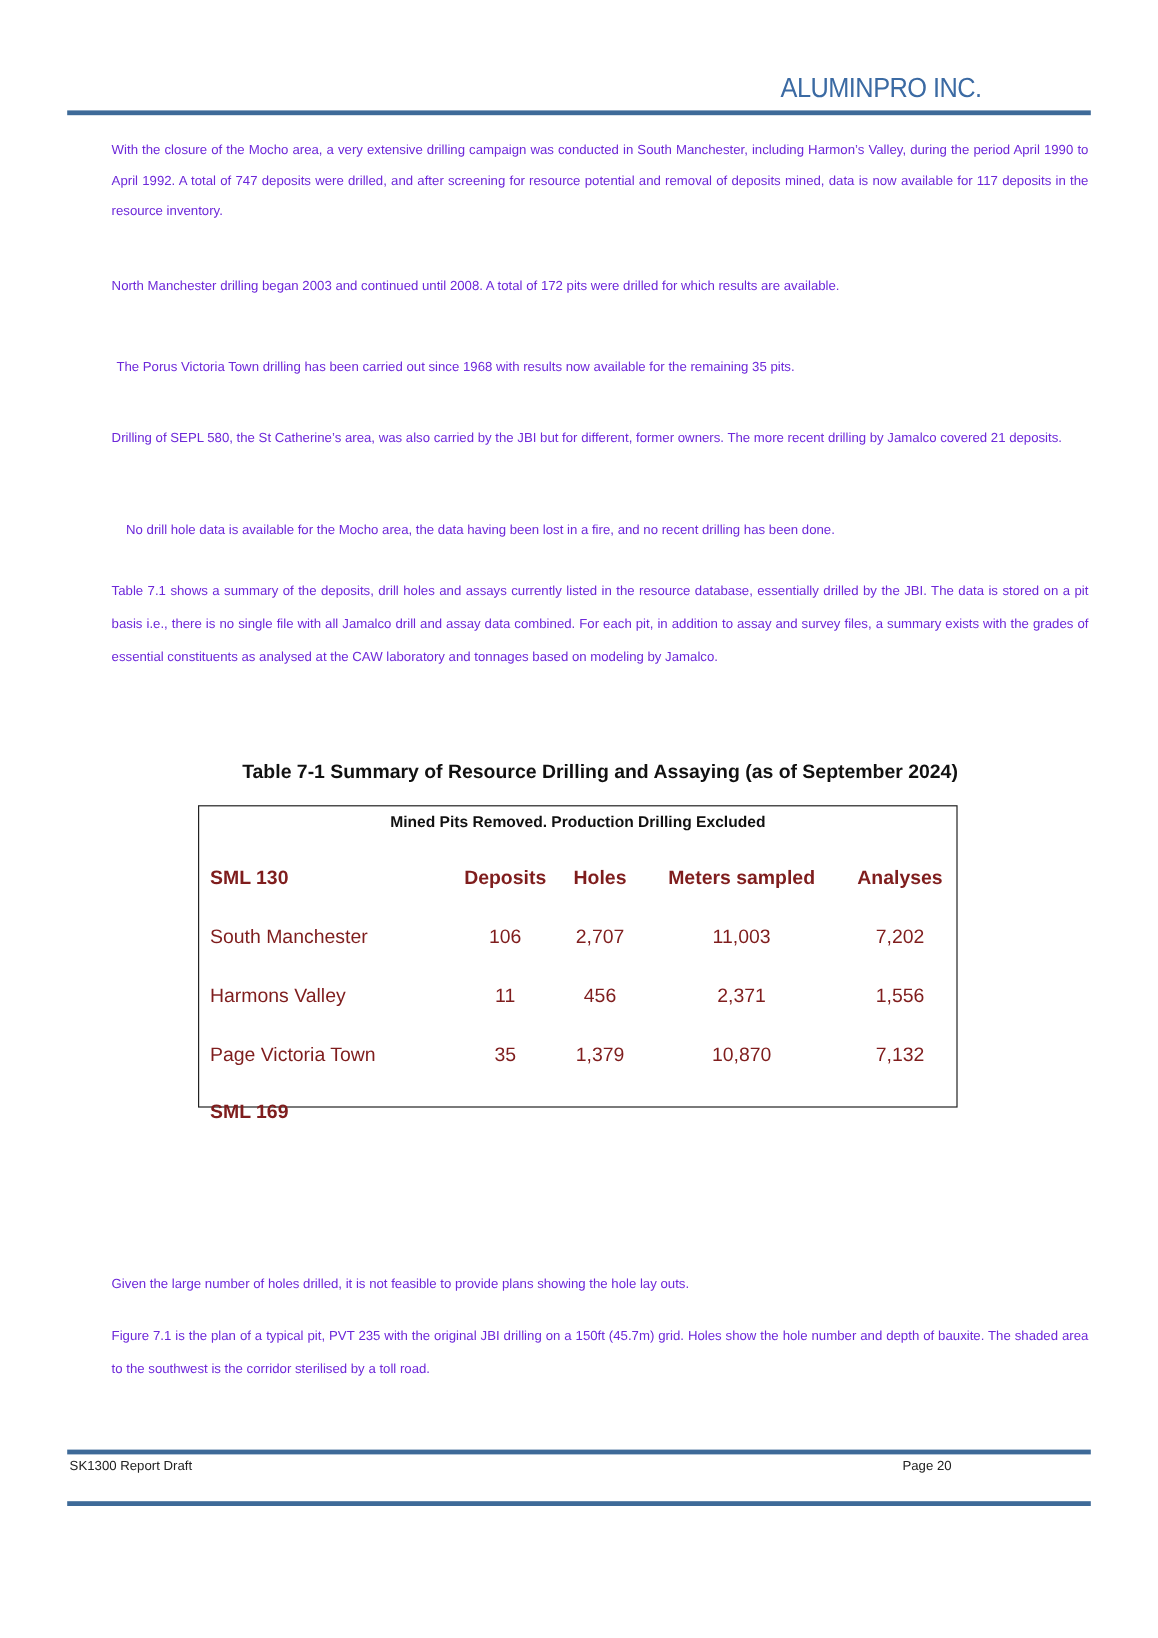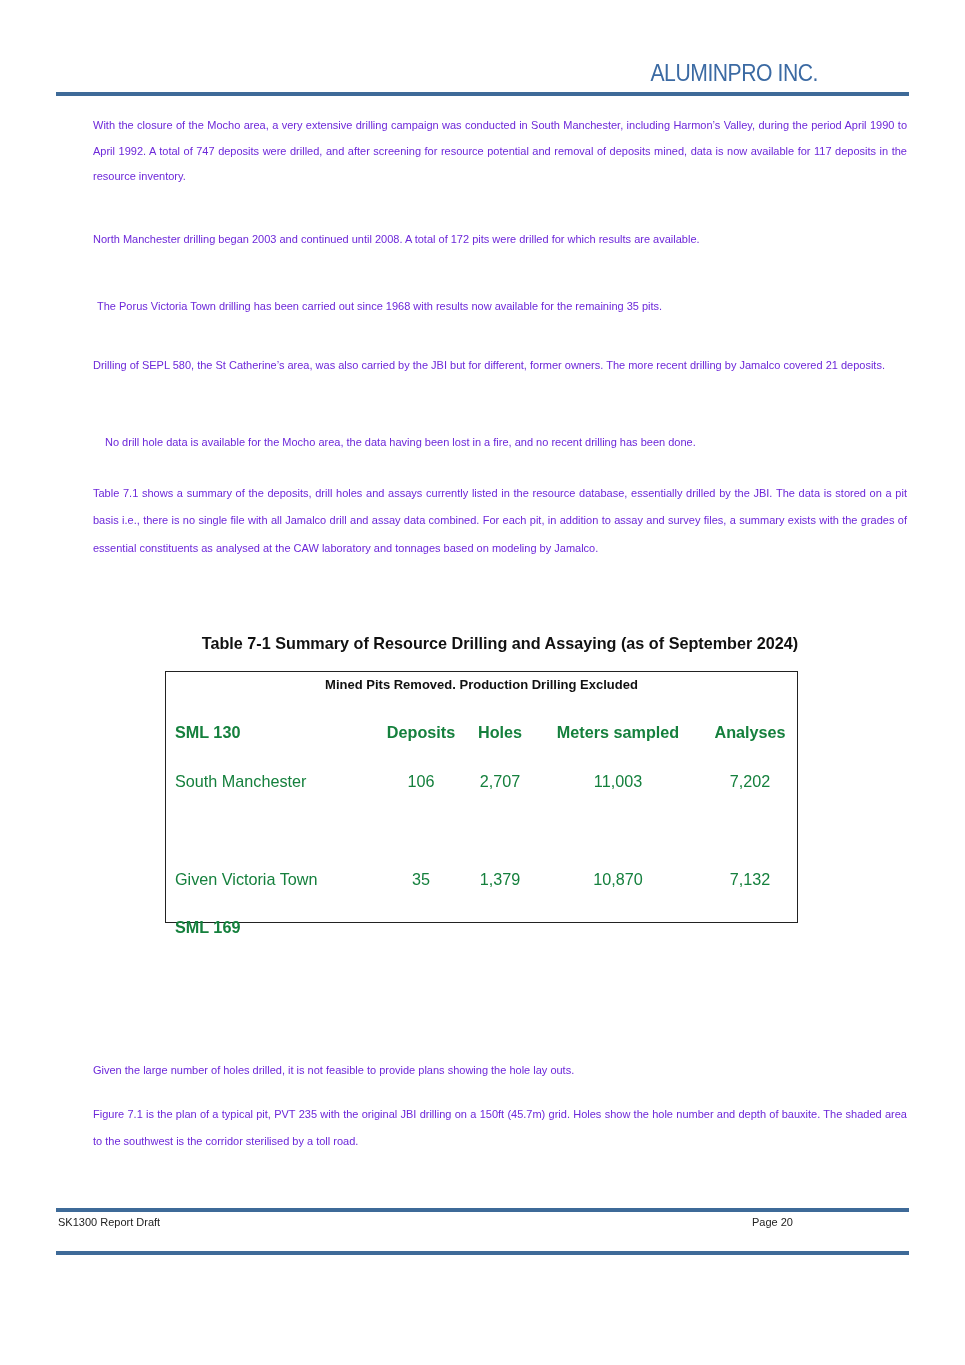--- a/index.html
+++ b/index.html
@@ -89,21 +89,21 @@
       font-size: 13px;
       color: #111111;
     }
     .trow {
       position: absolute;
       left: 0;
       width: 100%;
       height: 24px;
       font-family: "Liberation Sans", sans-serif;
       font-size: 16.2px;
-      color: #15803d;
+      color: #7f1d1d;
     }
     .trow .c {
       position: absolute;
       top: 0;
       white-space: nowrap;
     }
     .c-name { left: 9px; }
     .c-dep { left: 210px; width: 90px; text-align: center; }
     .c-hol { left: 300px; width: 68px; text-align: center; }
     .c-met { left: 380px; width: 144px; text-align: center; }
@@ -155,23 +155,30 @@
   </div>
 
   <div class="trow" style="top:100px">
     <span class="c c-name">South Manchester</span>
     <span class="c c-dep">106</span>
     <span class="c c-hol">2,707</span>
     <span class="c c-met">11,003</span>
     <span class="c c-ana">7,202</span>
   </div>
 
+  <div class="trow" style="top:149px">
+    <span class="c c-name">Harmons Valley</span>
+    <span class="c c-dep">11</span>
+    <span class="c c-hol">456</span>
+    <span class="c c-met">2,371</span>
+    <span class="c c-ana">1,556</span>
+  </div>
 
   <div class="trow" style="top:198px">
-    <span class="c c-name">Given Victoria Town</span>
+    <span class="c c-name">Page Victoria Town</span>
     <span class="c c-dep">35</span>
     <span class="c c-hol">1,379</span>
     <span class="c c-met">10,870</span>
     <span class="c c-ana">7,132</span>
   </div>
 
   <div class="trow section" style="top:246px">
     <span class="c c-name">SML 169</span>
   </div>
 

